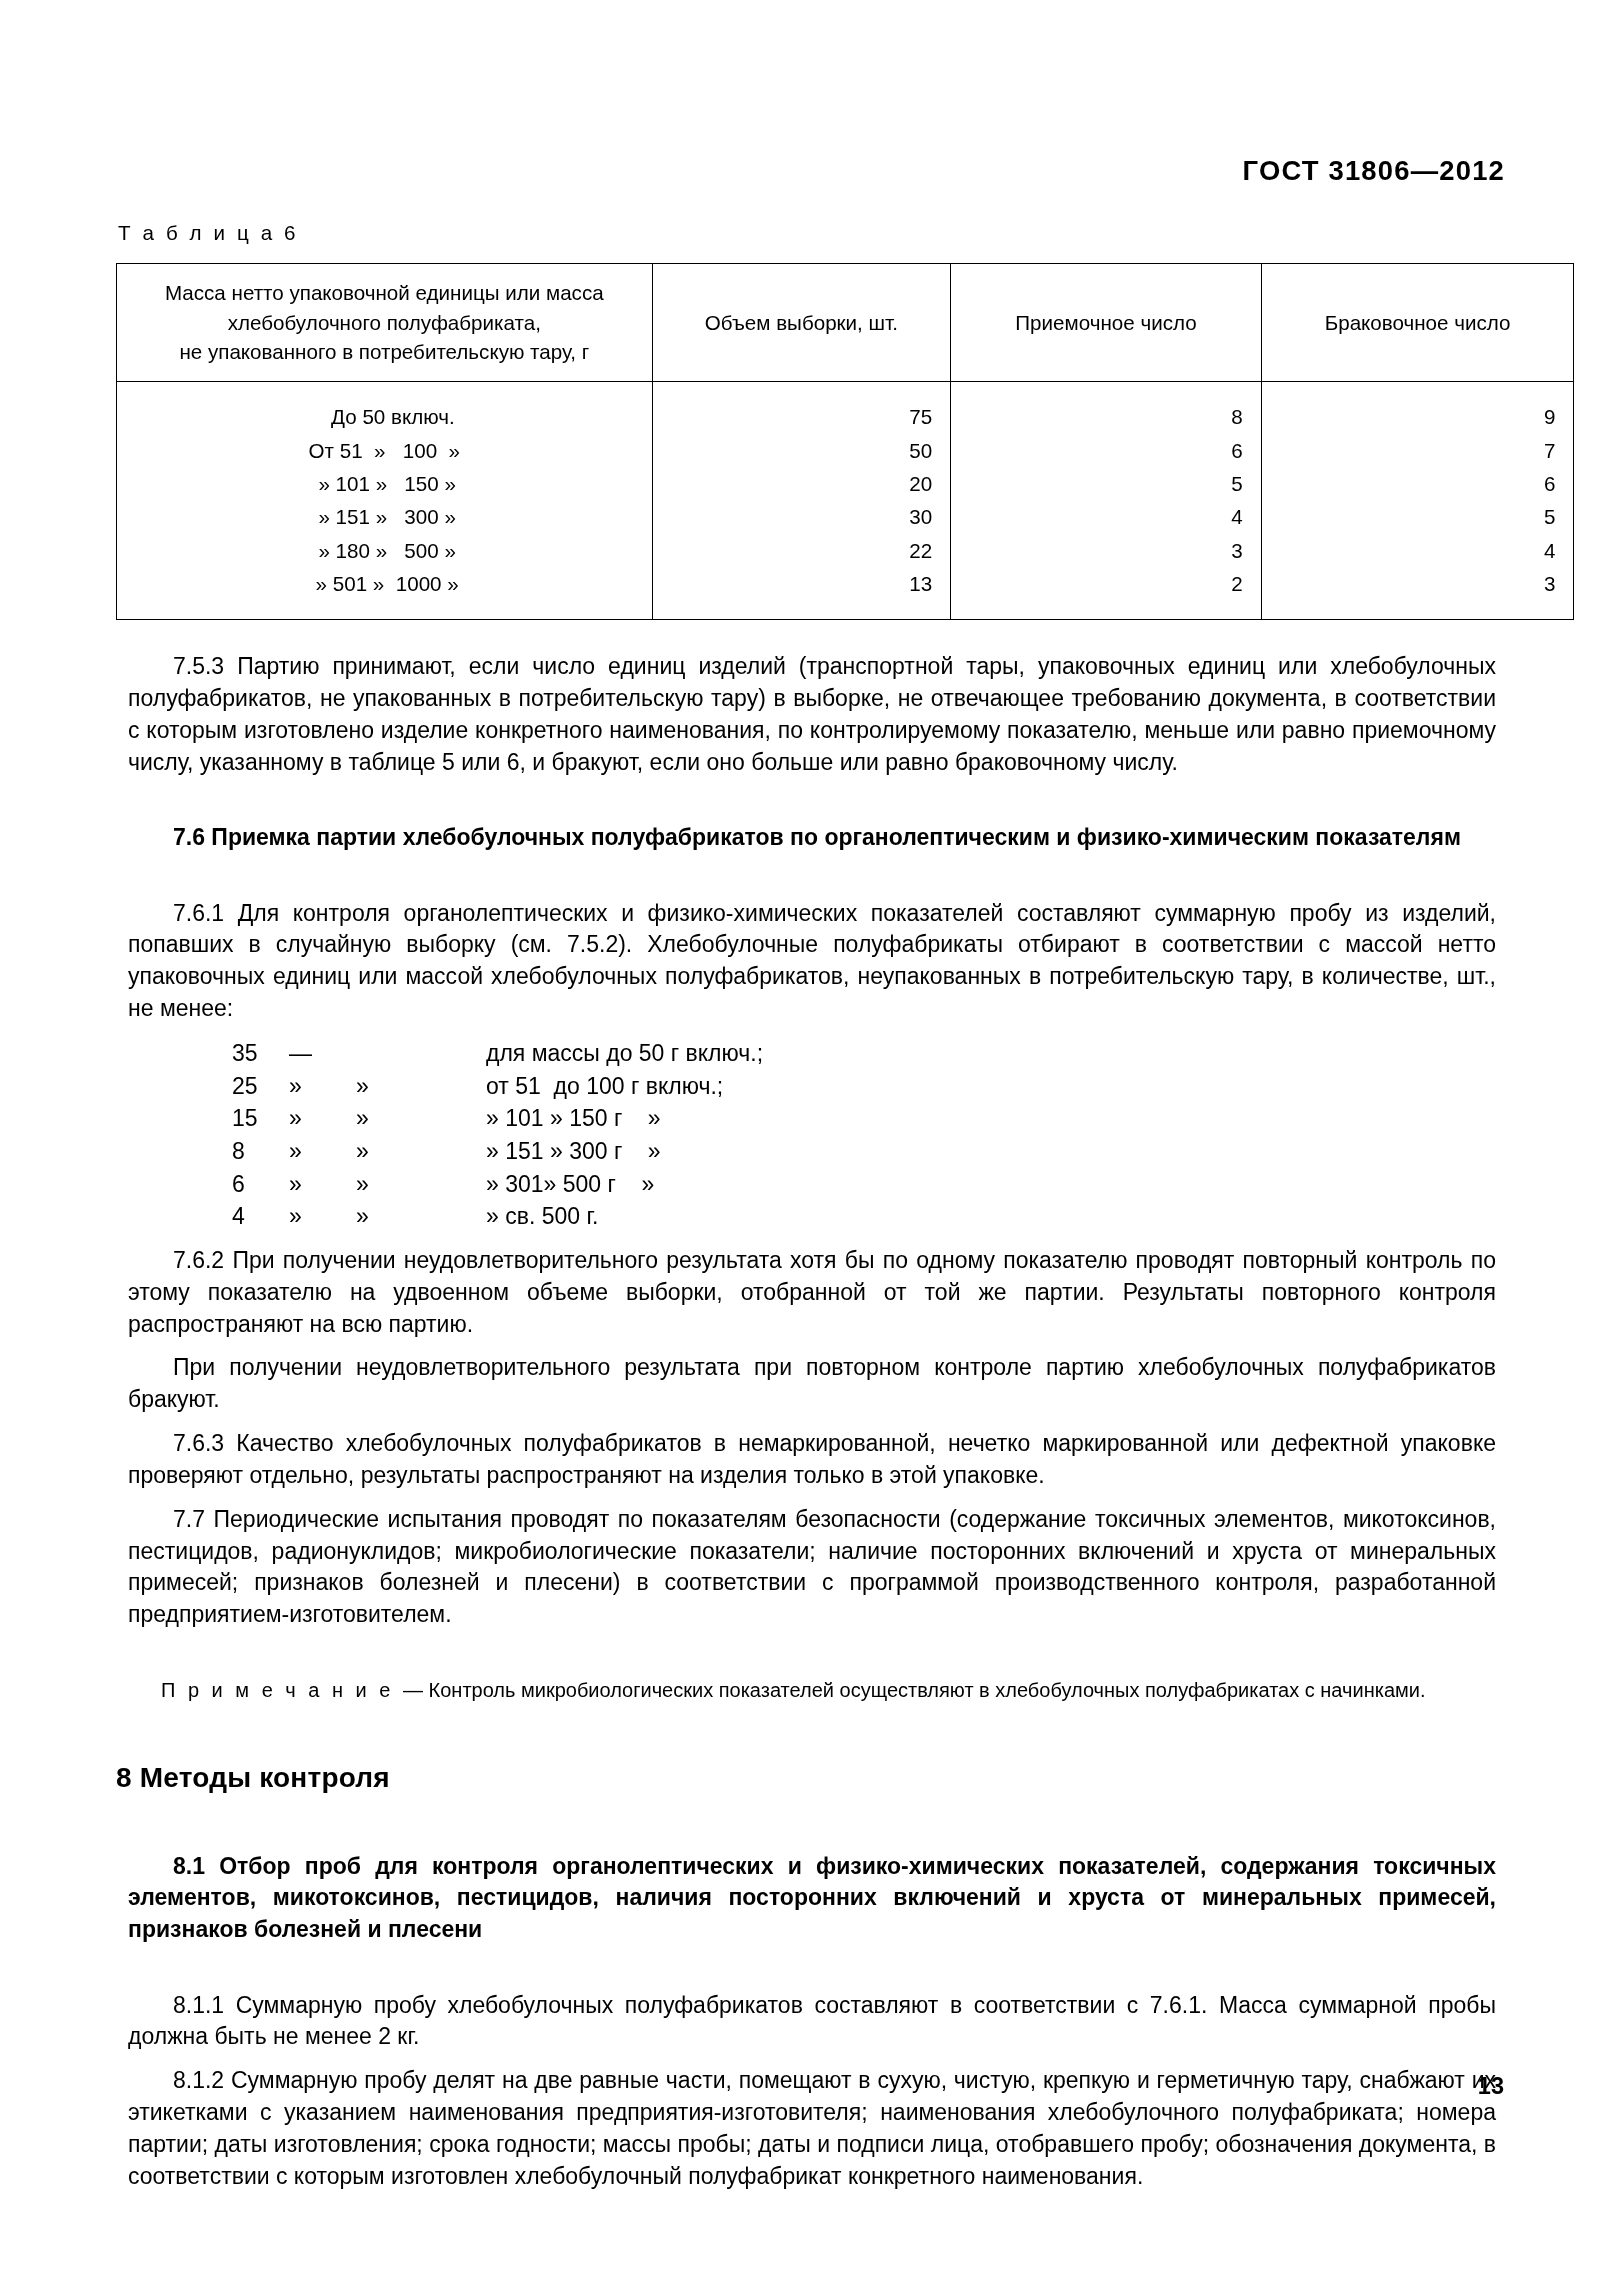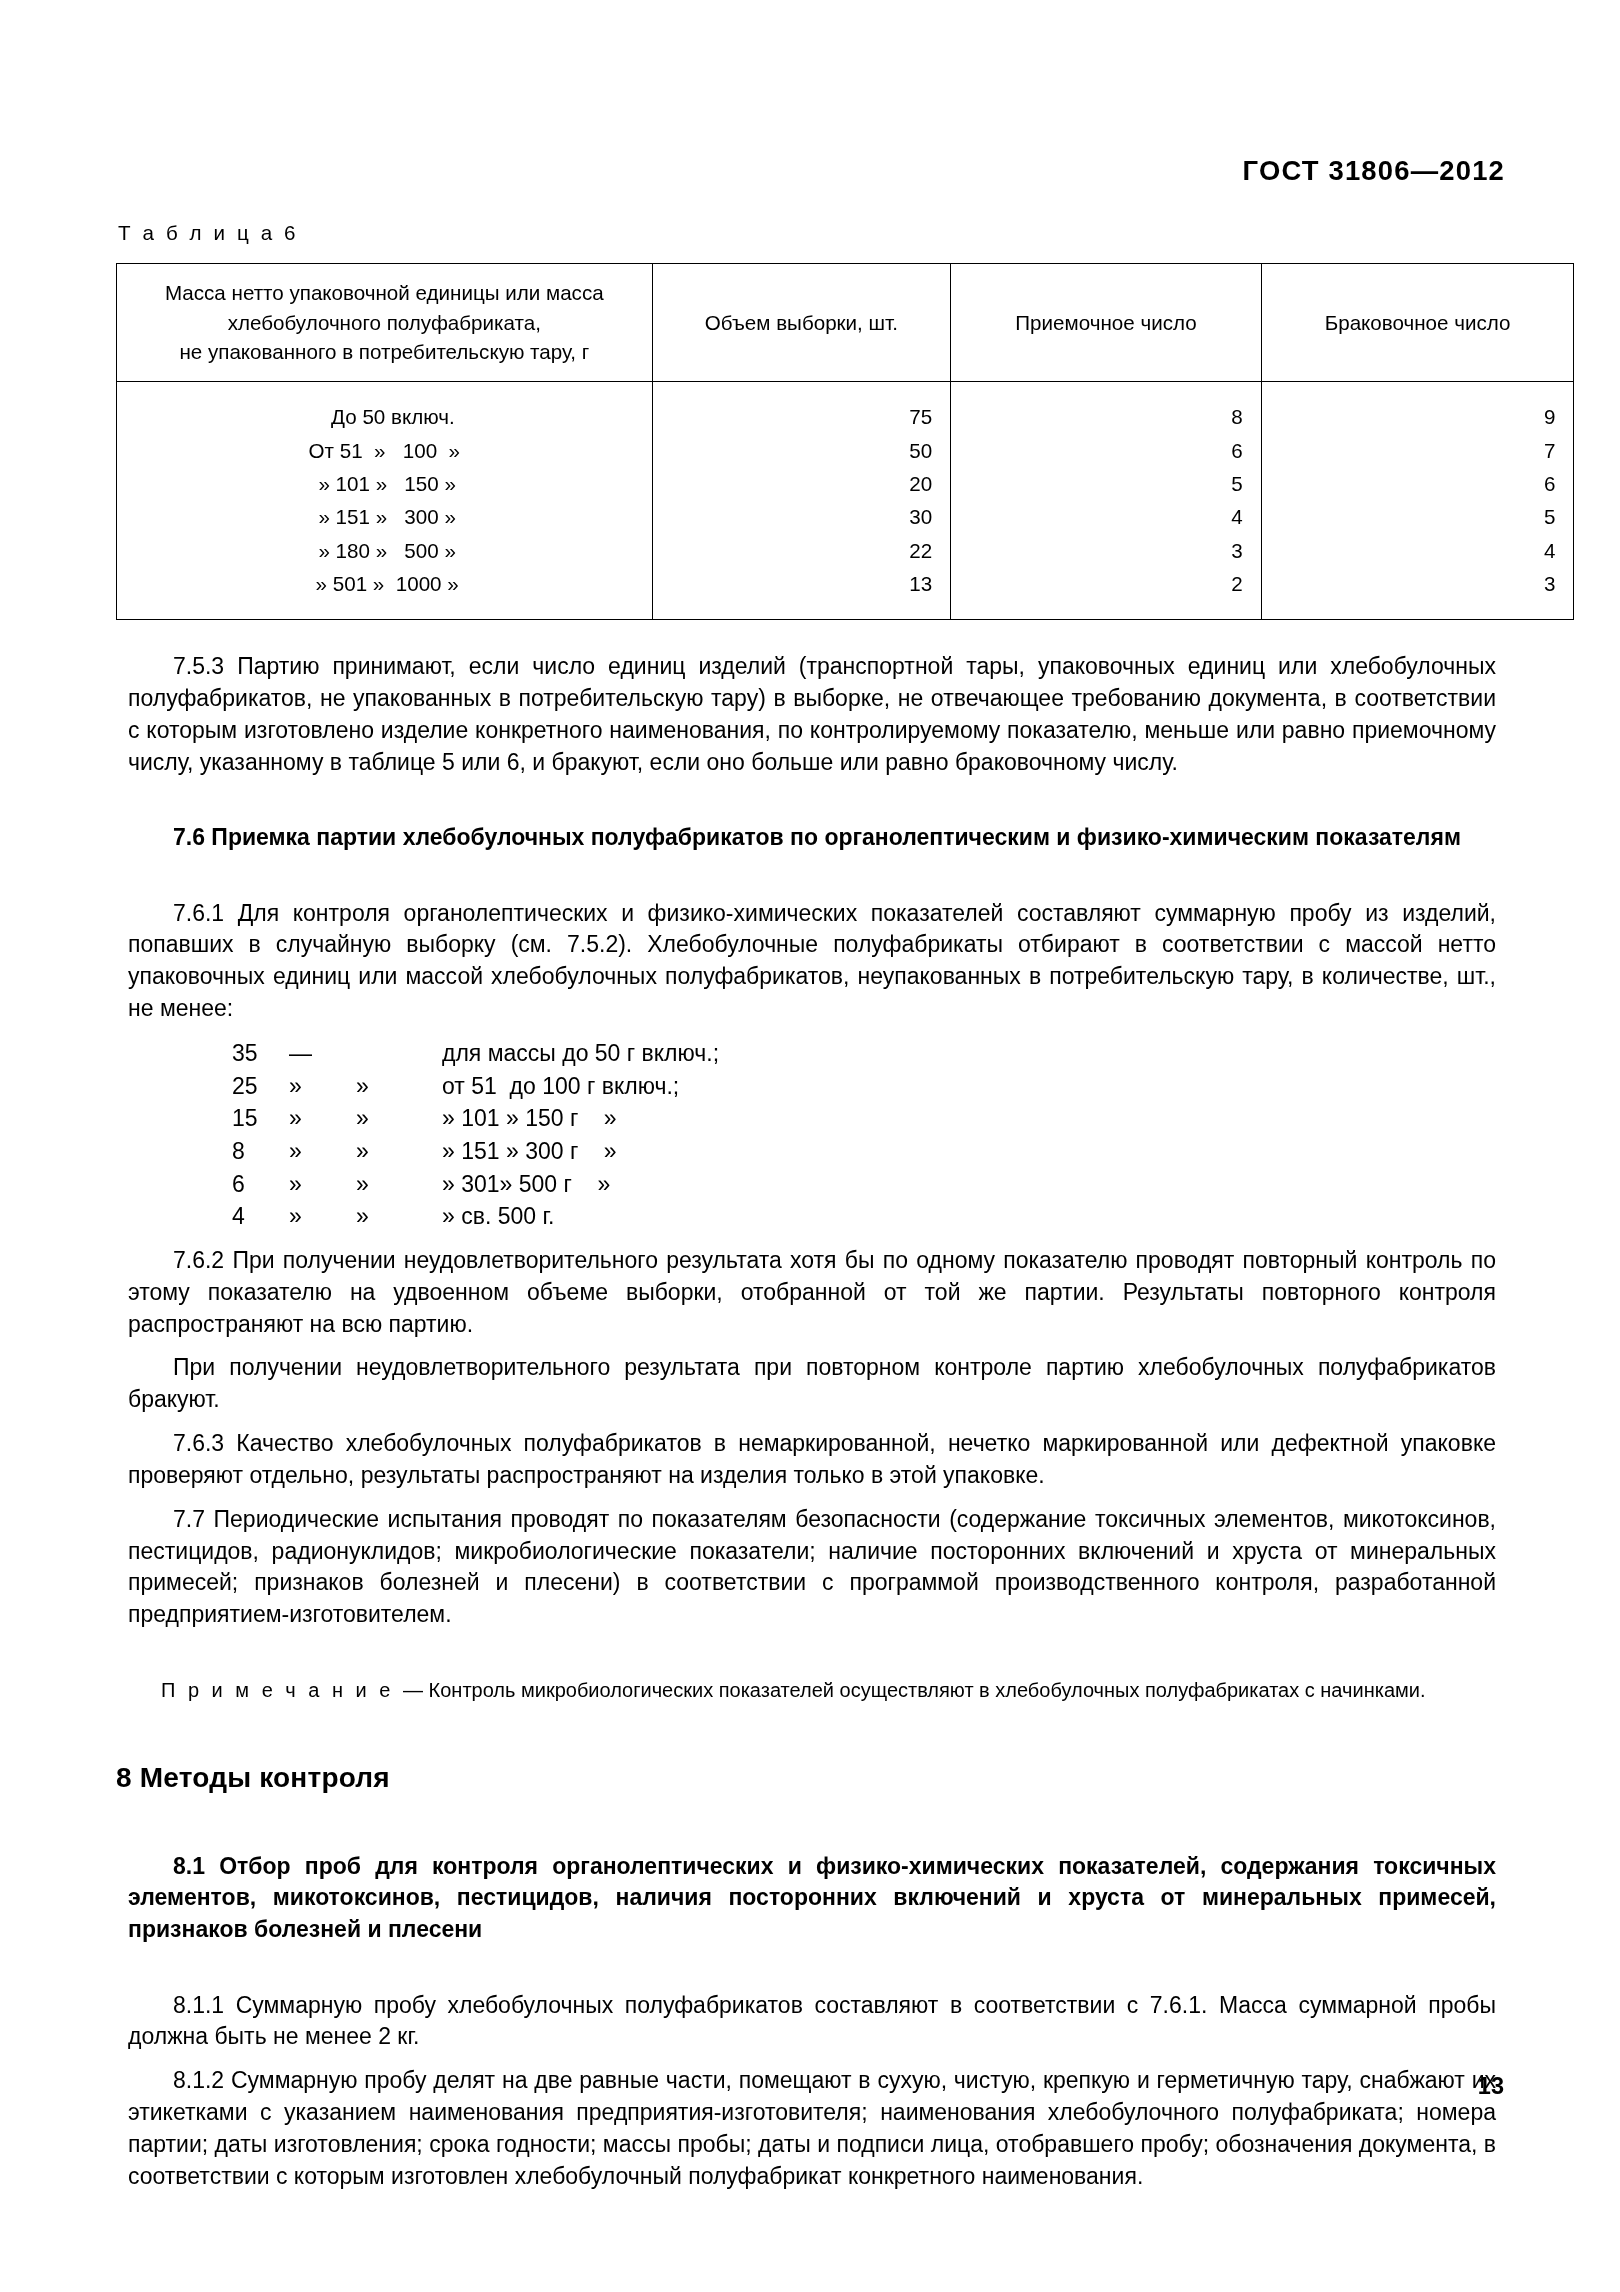--- a/index.html
+++ b/index.html
@@ -125,21 +125,21 @@
     font-size: 23px;
     line-height: 1.42;
   }
   .qty-list li {
     white-space: pre;
     padding-left: 116px;
   }
   .qty-list .c1 { display: inline-block; width: 57px; }
   .qty-list .c2 { display: inline-block; width: 67px; }
   .qty-list .c3 { display: inline-block; width: 86px; }
-  .qty-list .c4 { display: inline-block; }
+  .qty-list .c4 { display: inline-block; margin-left: 44px; }
 
   
   p.note {
     font-size: 20px;
     line-height: 1.42;
     margin: 0;
     text-align: justify;
   }
   p.note .note-label {
     letter-spacing: 3.5px;

